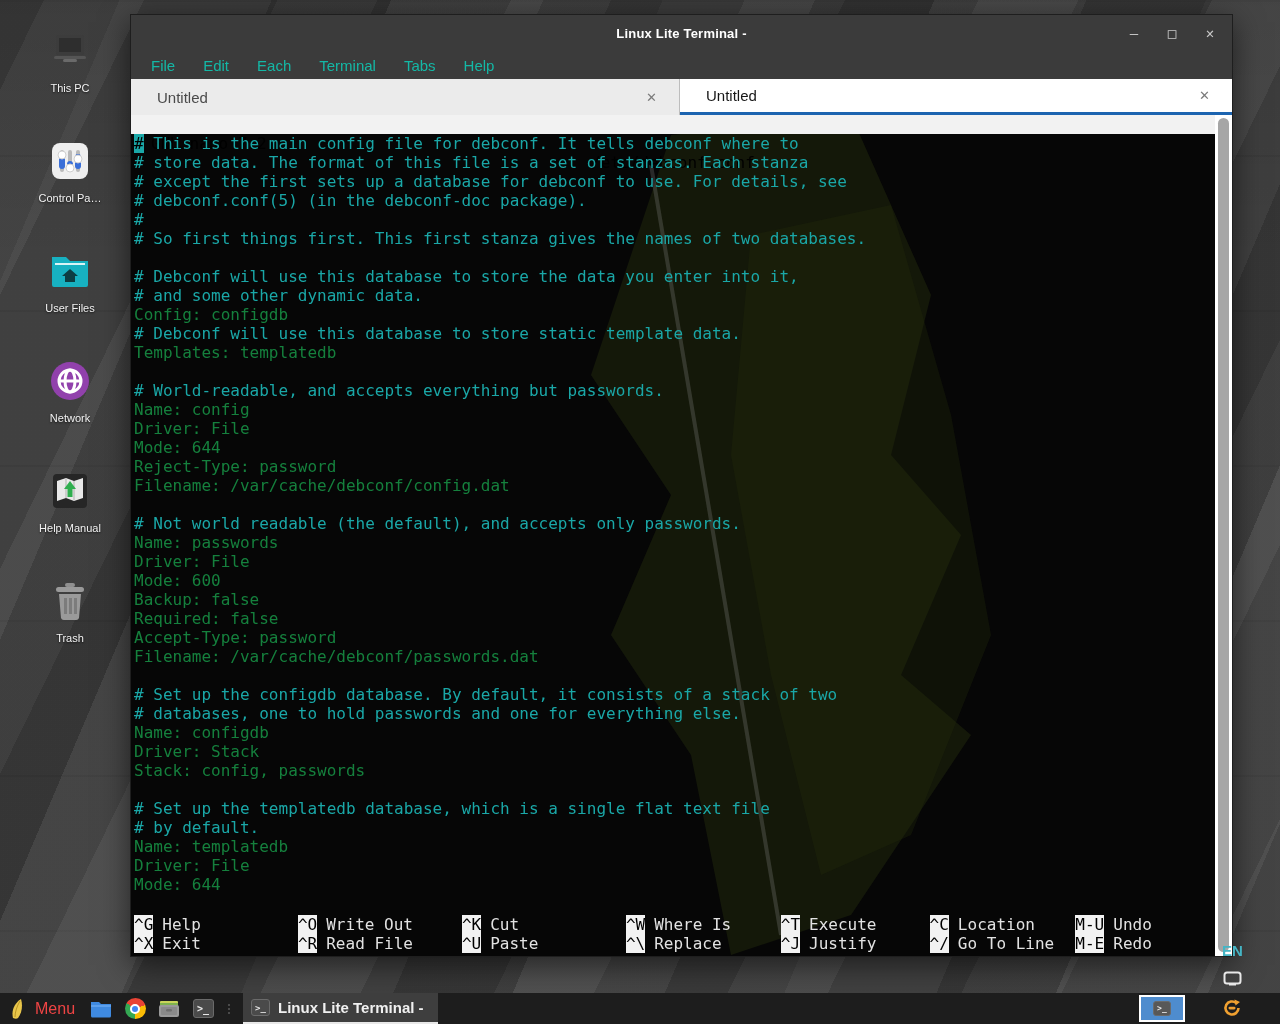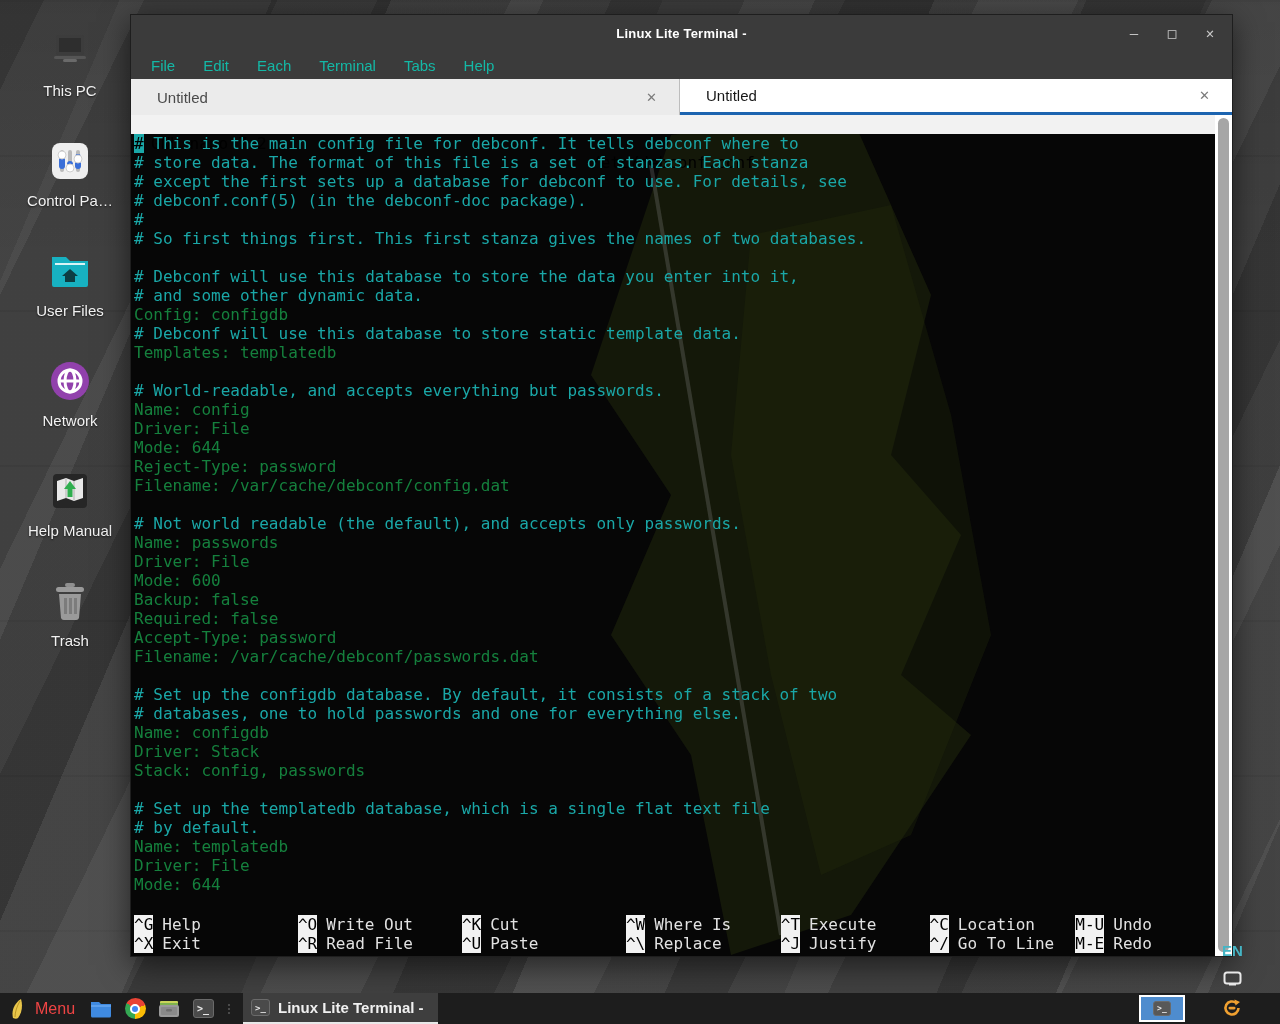--- a/index.html
+++ b/index.html
@@ -15,21 +15,21 @@
       repeating-linear-gradient(113deg, rgba(0,0,0,0.12) 0 110px, rgba(0,0,0,0.02) 110px 250px, rgba(0,0,0,0.18) 250px 360px, rgba(255,255,255,0.02) 360px 500px),
       repeating-linear-gradient(-64deg, rgba(255,255,255,0.035) 0 90px, rgba(0,0,0,0.07) 90px 210px),
       repeating-linear-gradient(180deg, rgba(0,0,0,0.06) 0 2px, rgba(0,0,0,0) 2px 155px);
   }
 
   
   .desk-icons { position:absolute; left:12px; top:26px; width:116px; }
   .desk-icon { width:116px; height:110px; display:flex; flex-direction:column;
     align-items:center; justify-content:flex-start; cursor:default; }
   .desk-icon .ic { width:50px; height:50px; display:flex; align-items:center; justify-content:center; }
-  .desk-icon .lbl { margin-top:6px; color:#f2f2f2; font-size:15px;
+  .desk-icon .lbl { margin-top:6px; color:#f2f2f2; font-size:11px;
     text-shadow:0 1px 2px rgba(0,0,0,0.7); white-space:nowrap; }
 
   
   .window { position:absolute; left:130px; top:14px; width:1103px; height:943px;
     background:#3b3b3b; border:1px solid #1e1e1e; box-shadow:0 8px 28px rgba(0,0,0,0.55);
     display:flex; flex-direction:column; }
   .titlebar { height:36px; position:relative; display:flex; align-items:center;
     background:#3b3b3b; flex:0 0 auto; }
   .title-text { position:absolute; left:0; right:0; text-align:center; color:#ffffff;
     font-size:13px; font-weight:bold; letter-spacing:0.2px; }

